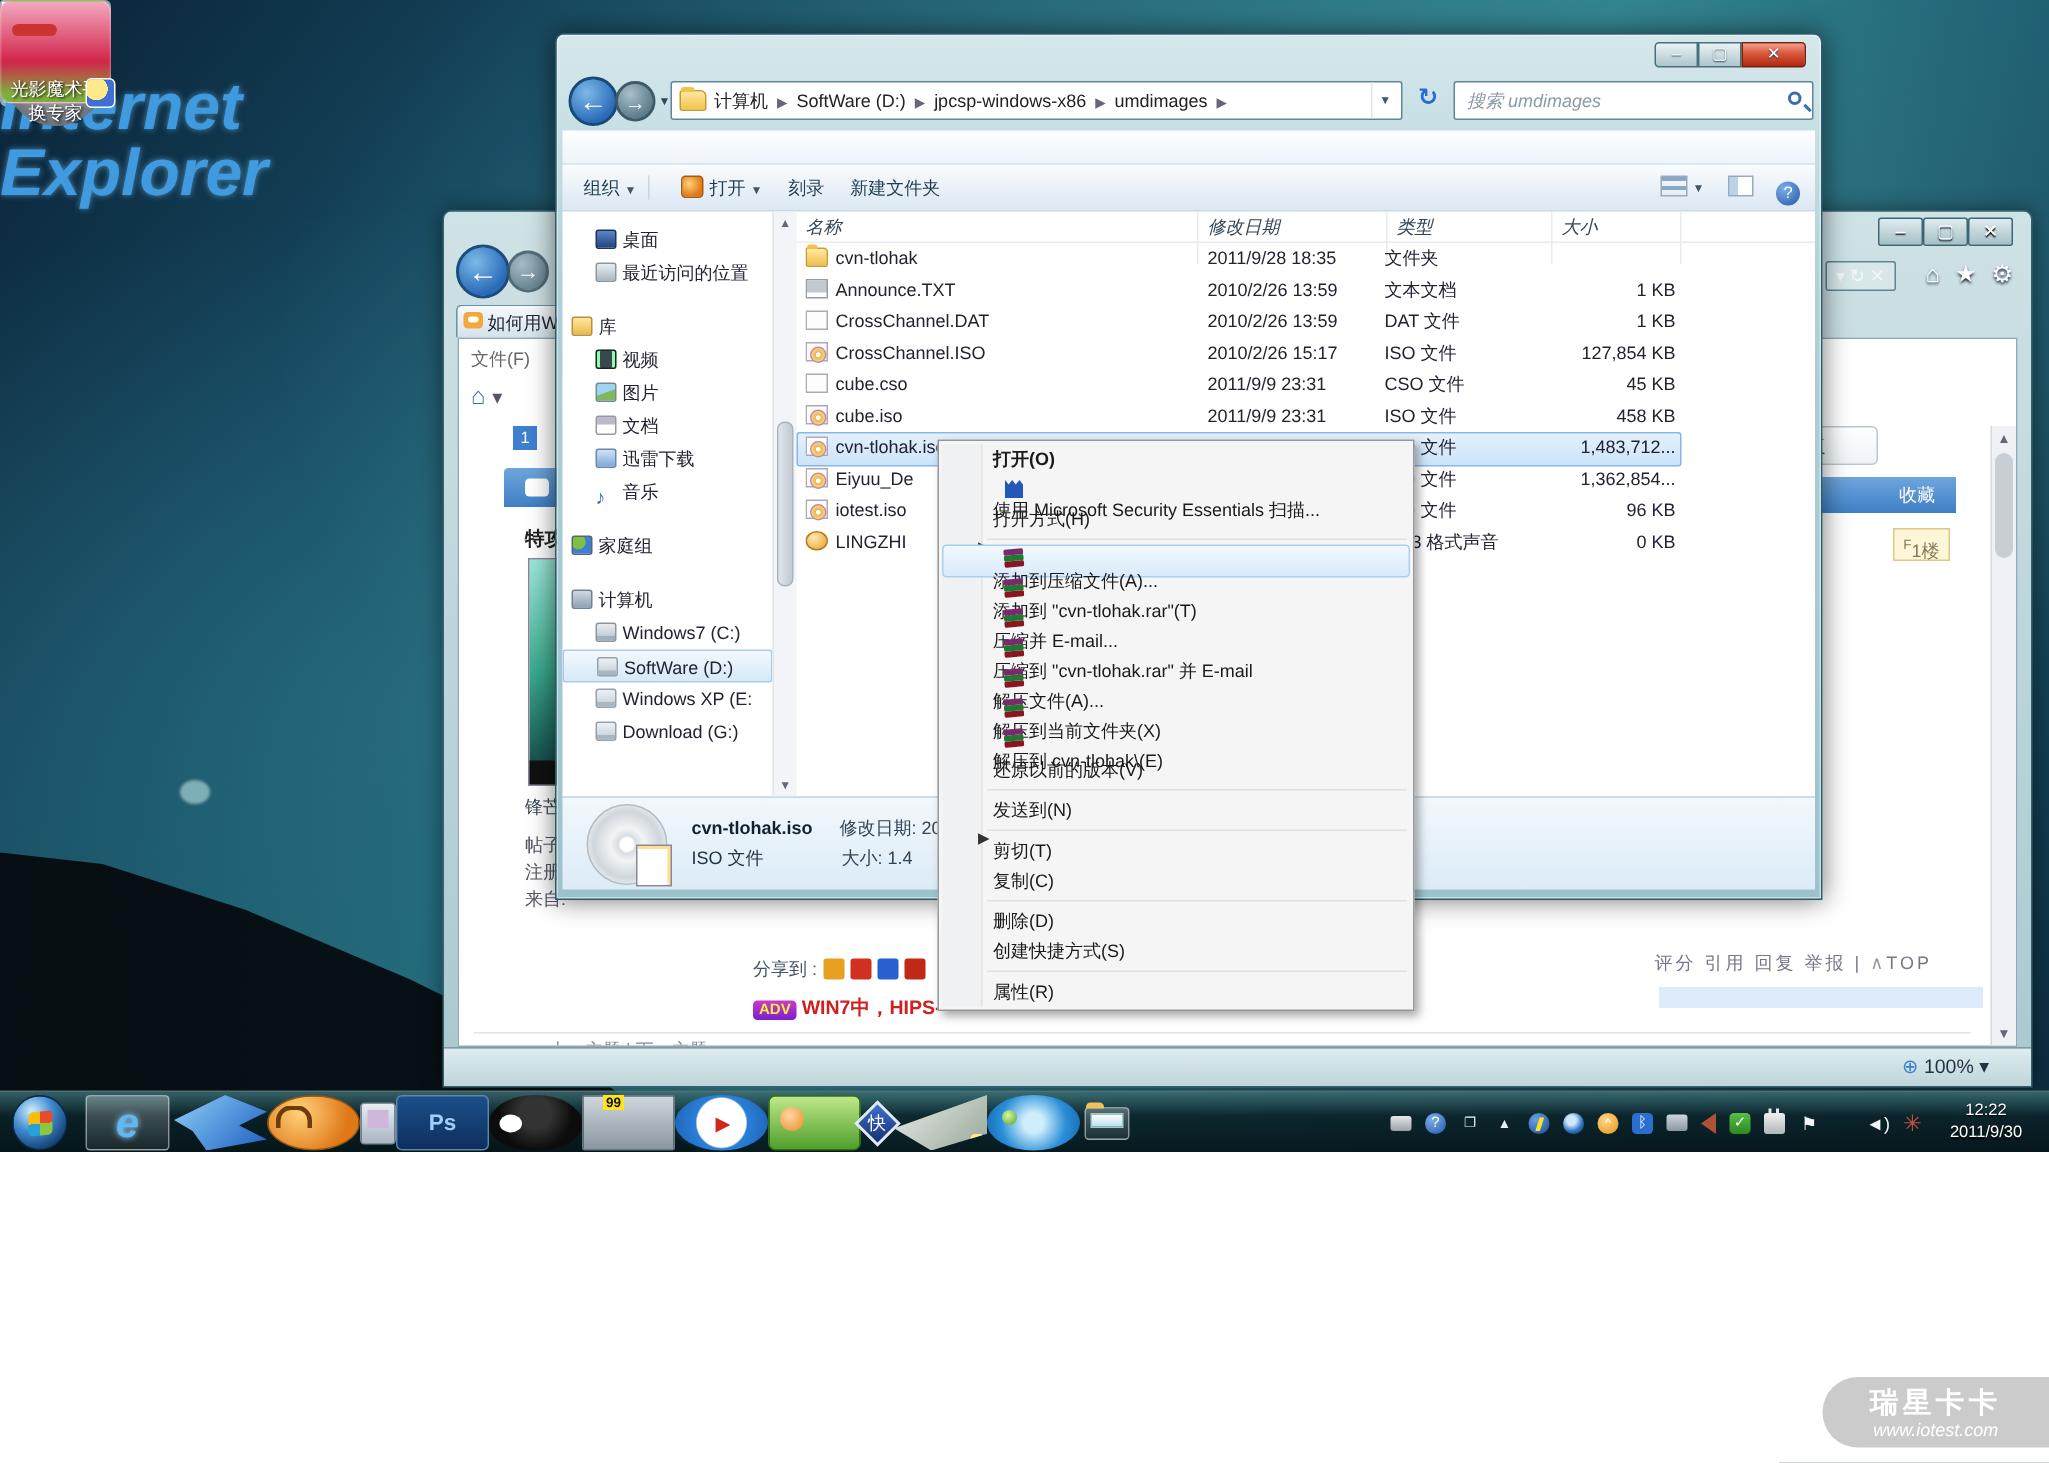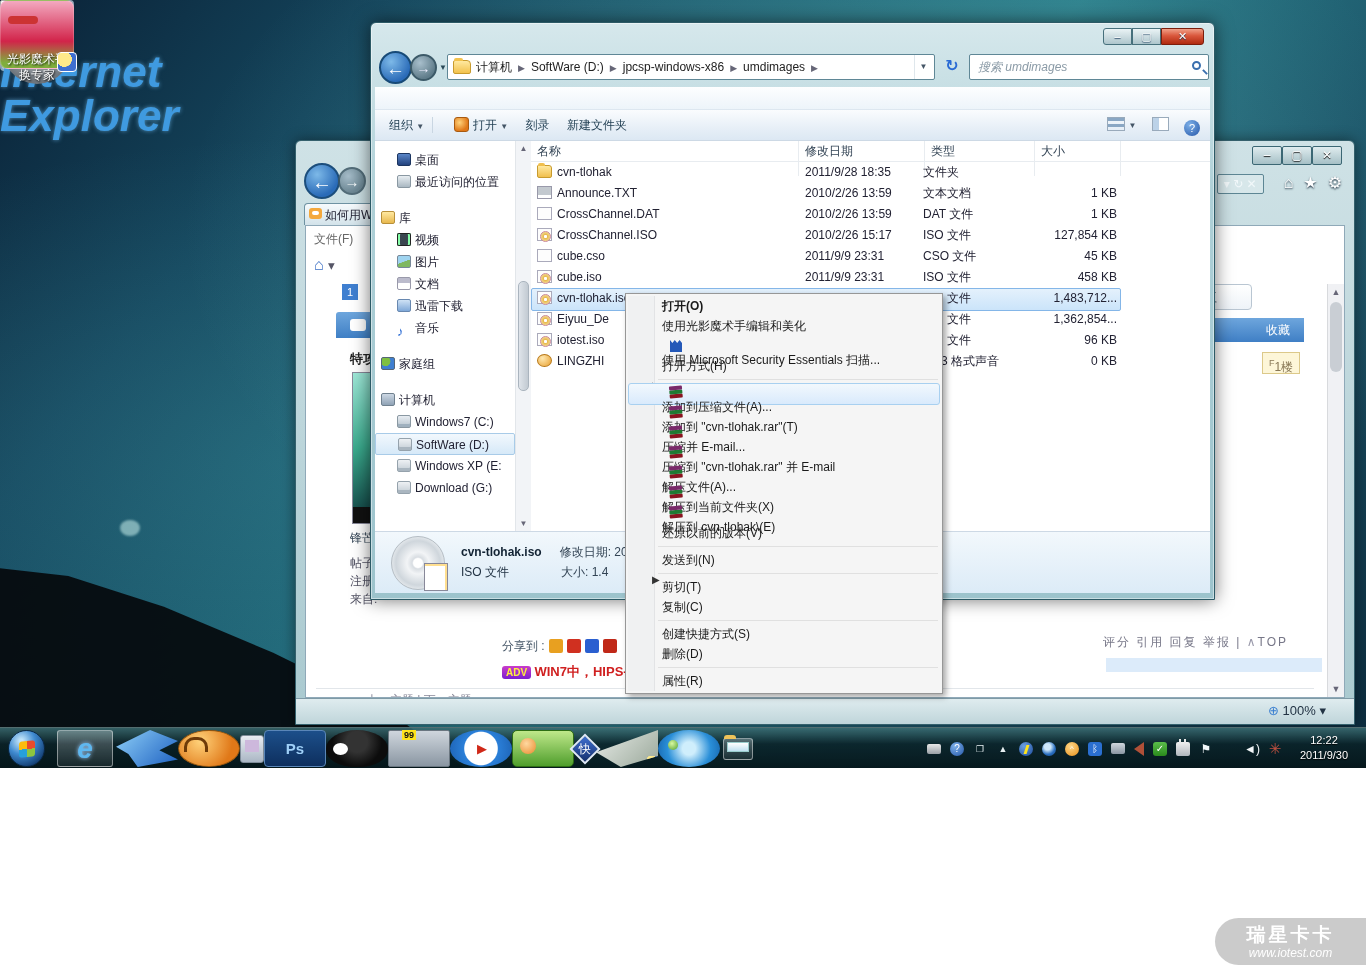--- a/index.html
+++ b/index.html
@@ -155,21 +155,21 @@
   .si-comp { background:linear-gradient(#cdd8e4,#8fa2b5); border:1px solid #70818f; }
   .si-sysdrive { background:linear-gradient(#e8edf2,#b5c2cc); border:1px solid #8a98a2; box-shadow:inset 0 -3px 0 #9fb0be; }
   .si-drive { background:linear-gradient(#eef1f4,#c2ccd4); border:1px solid #95a2ac; box-shadow:inset 0 -3px 0 #aab6c0; }
   .e-sidescroll { position:absolute; left:140px; top:0; bottom:0; width:16px; background:#f2f4f7; border-left:1px solid #e2e6ea; }
   .e-sidescroll .arr { display:block; text-align:center; font-size:8px; color:#667; line-height:15px; }
   .e-sidescroll .thumb { position:absolute; left:2px; top:140px; width:11px; height:110px; background:linear-gradient(90deg,#dfe4ea,#c2cad2); border:1px solid #aab4be; border-radius:5px; }
   .e-sidescroll .arr.down { position:absolute; bottom:0; width:100%; }
   
   .e-list { position:absolute; left:156px; right:0; top:0; bottom:0; font-size:12px; color:#223; }
   .e-cols { position:relative; height:21px; border-bottom:1px solid #e8ecf0; color:#345; }
-  .e-cols .col { position:absolute; top:0; height:35px; line-height:21px; padding-left:6px; border-right:1px solid #e8ecf0; }
+  .e-cols .col { position:absolute; top:0; height:35px; line-height:21px; padding-left:6px; border-right:1px solid #e8ecf0;font-style:italic; }
   .c0{left:0;width:268px;} .c1{left:268px;width:126px;} .c2{left:394px;width:110px;} .c3{left:504px;width:86px;}
   .filerow { position:relative; height:21px; line-height:21px; white-space:nowrap; }
   .filerow .cell { position:absolute; top:0; height:21px; overflow:hidden; }
   .filerow .n { left:6px; width:260px; } .filerow .d { left:274px; width:120px; } .filerow .t { left:392px; width:104px; } .filerow .s { left:504px; width:82px; text-align:right; }
   .filerow.selected::before { content:""; position:absolute; left:0; top:0; width:588px; height:21px;
     background:linear-gradient(#e4f1fc,#cbe4fa); border:1px solid #84b6e8; border-radius:2px; }
   .filerow .cell { z-index:1; }
   .fi { display:inline-block; width:15px; height:13px; margin-right:5px; vertical-align:-2px; position:relative; }
   .filerow.folder .fi { background:linear-gradient(#ffe9a0,#f0bf4e); border:1px solid #c89b2e; border-radius:1px 3px 2px 2px; }
   .filerow.folder .fi::before{content:"";position:absolute;left:0;top:-3px;width:7px;height:3px;background:#f0bf4e;border-radius:2px 2px 0 0;}
@@ -545,25 +545,20 @@
     </div>
   </div>
 
   <div class="cmenu">
 
   <div class="cm-item bold">
         
         <span class="cm-label">打开(O)</span>
         
       </div>
-      <div class="cm-item">
-        
-        <span class="cm-label">使用光影魔术手编辑和美化</span>
-        
-      </div>
       <div class="cm-item mse">
         <span class="cm-ic"></span>
         <span class="cm-label">使用 Microsoft Security Essentials 扫描...</span>
         
       </div>
       <div class="cm-item has-arrow">
         
         <span class="cm-label">打开方式(H)</span>
         <span class="cm-arrow">▶</span>
       </div>
@@ -621,26 +616,26 @@
         
       </div>
       <div class="cm-item">
         
         <span class="cm-label">复制(C)</span>
         
       </div>
       <div class="cm-sep"></div>
       <div class="cm-item">
         
+        <span class="cm-label">删除(D)</span>
+        
+      </div>
+      <div class="cm-item">
+        
         <span class="cm-label">创建快捷方式(S)</span>
-        
-      </div>
-      <div class="cm-item">
-        
-        <span class="cm-label">删除(D)</span>
         
       </div>
       <div class="cm-sep"></div>
       <div class="cm-item">
         
         <span class="cm-label">属性(R)</span>
         
       </div>
     </div>
 

